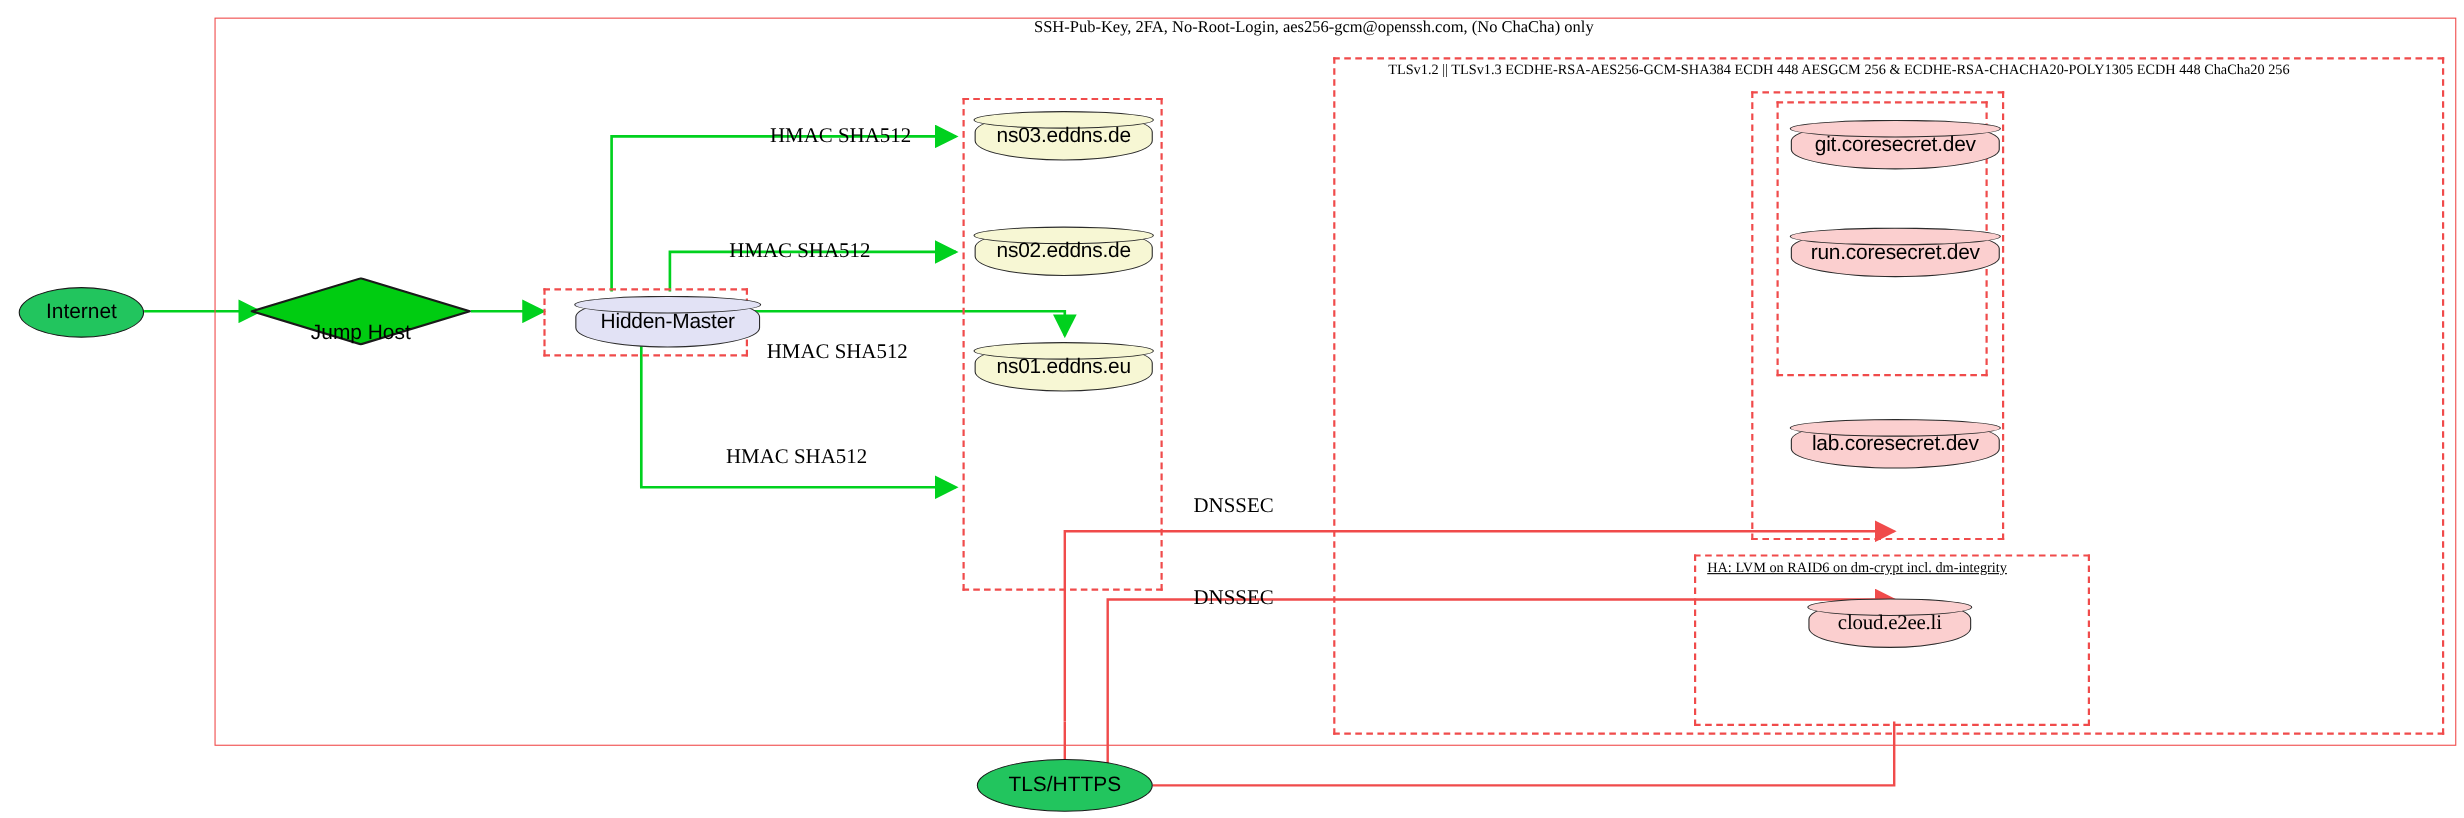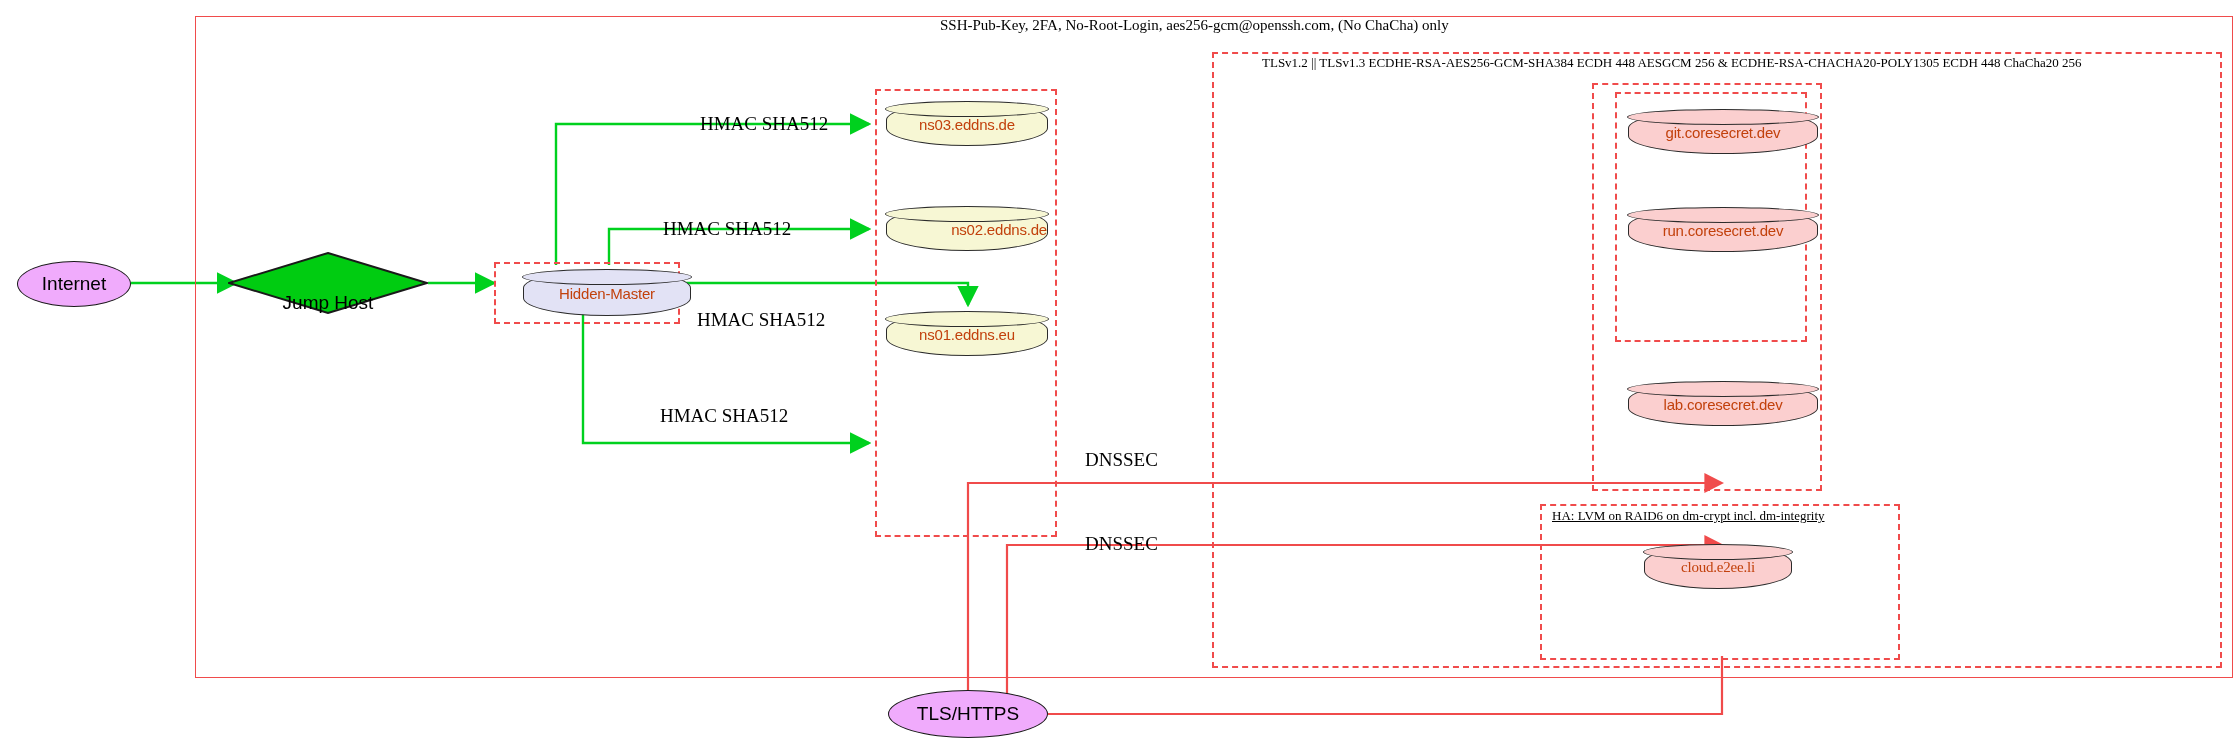--- a/index.html
+++ b/index.html
@@ -23,22 +23,22 @@
   }
   
   .cyl {
     position: absolute;
     box-sizing: border-box;
     border: 1.6px solid #2b2b2b;
     border-radius: 50% / 18px;
     display: flex;
     align-items: center;
     justify-content: center;
-    font-size: 15px;
-    color: #c2410c;
+    font-size: 19px;
+    color: #000000;
     letter-spacing: -0.2px;
     white-space: nowrap;
   }
   .cyl::before {
     content: "";
     position: absolute;
     left: -1.6px; right: -1.6px;
     top: -1.6px;
     height: 14px;
     border: 1.6px solid #2b2b2b;
@@ -49,21 +49,21 @@
   .cyl > span { position: relative; z-index: 2; }
 
   .cyl-yellow { background: #f7f7d4; }
   .cyl-pink   { background: #fbcfcf; }
   .cyl-lav    { background: #e2e2f5; }
 
   
   .ellipse {
     position: absolute;
     box-sizing: border-box;
-    background: #f0abfc;
+    background: #22c55e;
     border: 1.6px solid #1a1a1a;
     border-radius: 50%;
     display: flex;
     align-items: center;
     justify-content: center;
     font-size: 19px;
     color: #000;
     white-space: nowrap;
   }
 
@@ -176,21 +176,21 @@
   </div>
 
   <div class="cyl cyl-lav" style="left:523px; top:270px; width:168px; height:46px;">
     <span>Hidden-Master</span>
   </div>
 
   <div class="cyl cyl-yellow" style="left:886px; top:102px; width:162px; height:44px;">
     <span>ns03.eddns.de</span>
   </div>
 
-  <div class="cyl cyl-yellow" style="left:886px; top:207px; width:162px; height:44px;justify-content:flex-end;">
+  <div class="cyl cyl-yellow" style="left:886px; top:207px; width:162px; height:44px;">
     <span>ns02.eddns.de</span>
   </div>
 
   <div class="cyl cyl-yellow" style="left:886px; top:312px; width:162px; height:44px;">
     <span>ns01.eddns.eu</span>
   </div>
 
 
   <div class="cyl cyl-pink" style="left:1628px; top:208px; width:190px; height:44px;">
     <span>run.coresecret.dev</span>

